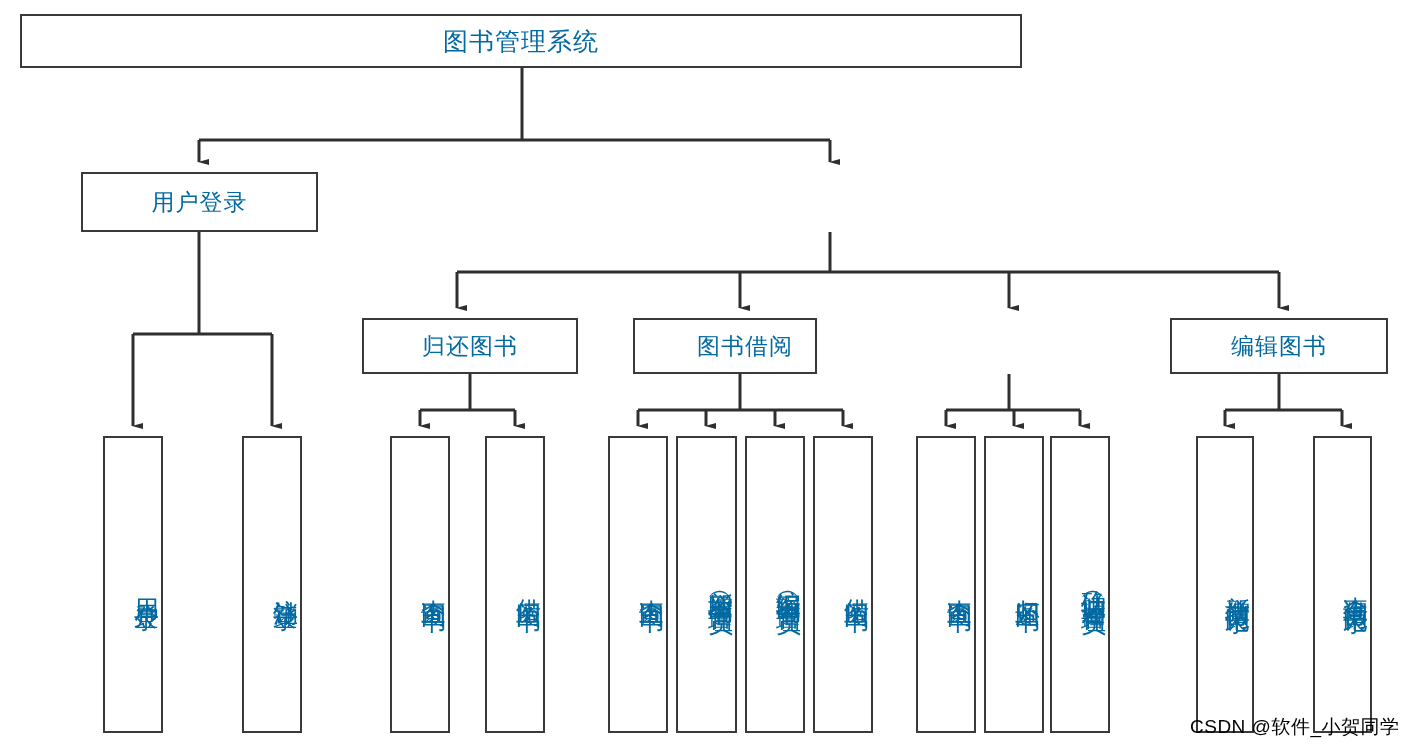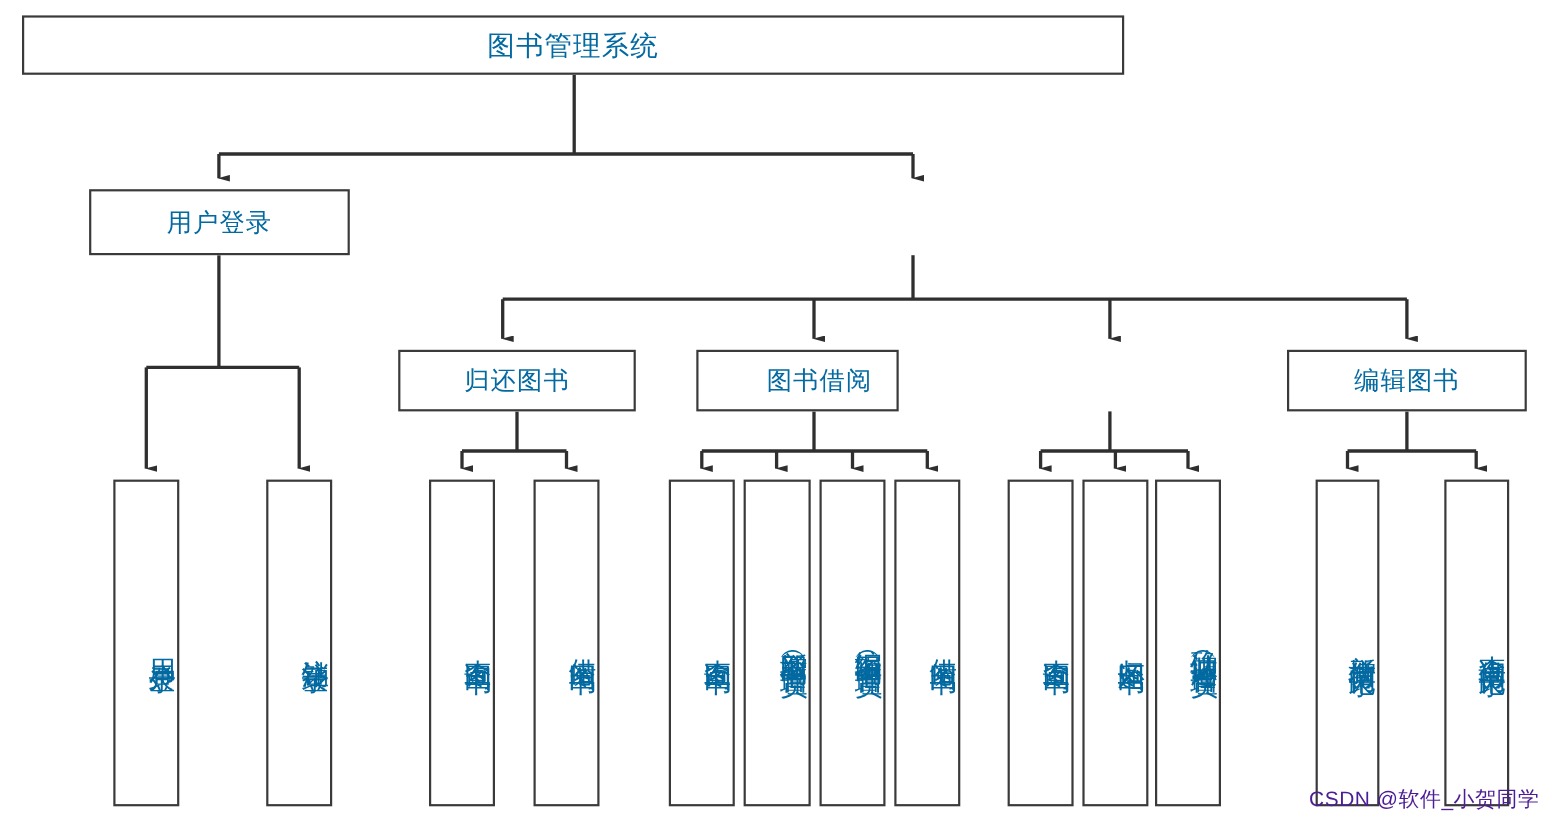--- a/index.html
+++ b/index.html
@@ -52,21 +52,21 @@
     letter-spacing:3px;
     padding-top:10px;
     padding-bottom:10px;
     align-items:flex-start;
     justify-content:center;
     white-space:nowrap;
   }
   .watermark{
     position:absolute;
     font-size:19px;
-    color:#4c1d95;
+    color:#000000;
     letter-spacing:0.5px;
     white-space:nowrap;
     user-select:none;
   }
 </style>
 </head>
 <body>
 
 <div id="canvas">
 

